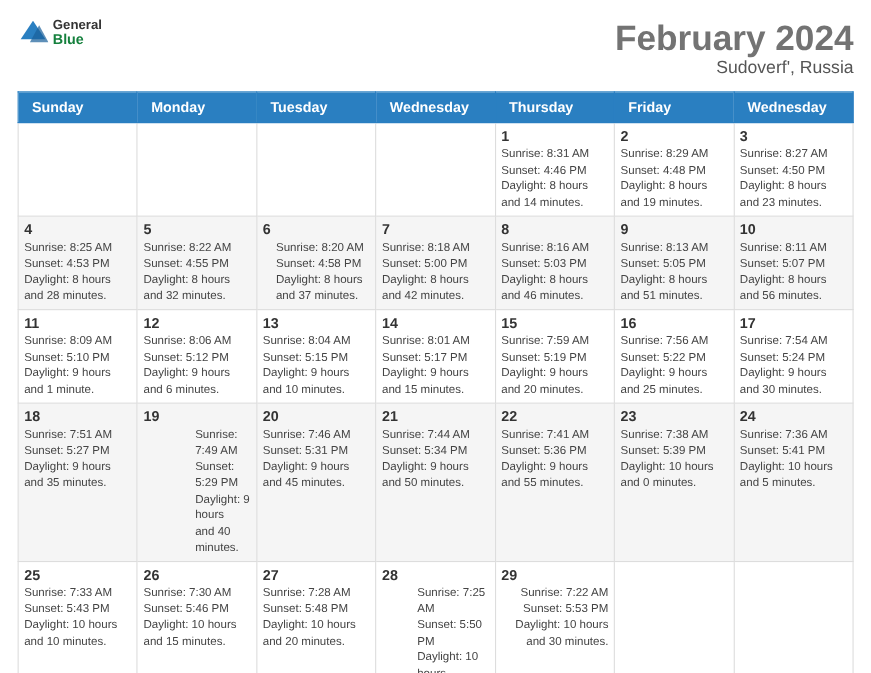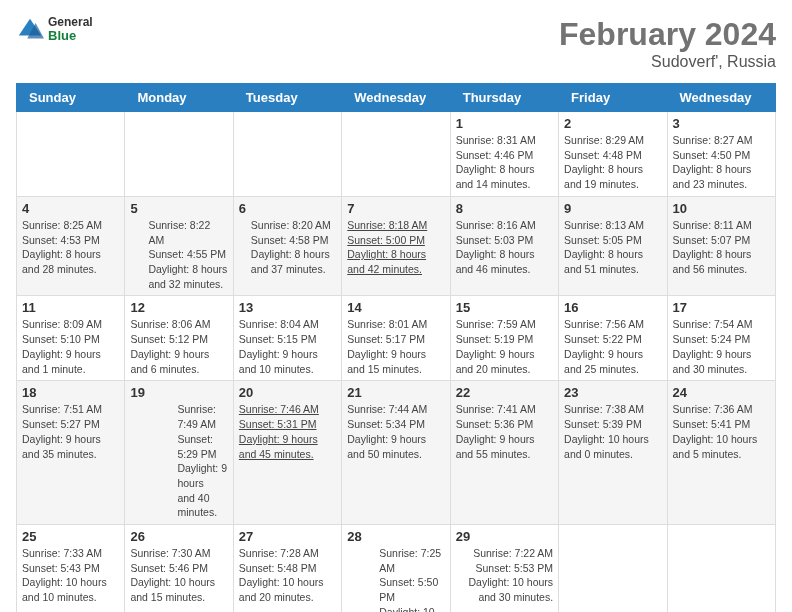--- a/index.html
+++ b/index.html
@@ -164,35 +164,35 @@
       <tr>
         <td>
           <span class="day-number">4</span>
           <div class="day-info" style="white-space: pre-line;">Sunrise: 8:25 AM
 Sunset: 4:53 PM
 Daylight: 8 hours
 and 28 minutes.</div>
         </td>
         <td>
           <span class="day-number">5</span>
-          <div class="day-info" style="white-space: pre-line; margin-left: 18px;">Sunrise: 8:22 AM
+          <div class="day-info" style="white-space: pre-line;">Sunrise: 8:22 AM
 Sunset: 4:55 PM
 Daylight: 8 hours
 and 32 minutes.</div>
         </td>
         <td>
           <span class="day-number">6</span>
           <div class="day-info" style="white-space: pre-line; margin-left: 12px;">Sunrise: 8:20 AM
 Sunset: 4:58 PM
 Daylight: 8 hours
 and 37 minutes.</div>
         </td>
         <td>
           <span class="day-number">7</span>
-          <div class="day-info" style="white-space: pre-line; text-decoration: underline;">Sunrise: 8:18 AM
+          <div class="day-info" style="white-space: pre-line;">Sunrise: 8:18 AM
 Sunset: 5:00 PM
 Daylight: 8 hours
 and 42 minutes.</div>
         </td>
         <td>
           <span class="day-number">8</span>
           <div class="day-info" style="white-space: pre-line;">Sunrise: 8:16 AM
 Sunset: 5:03 PM
 Daylight: 8 hours
 and 46 minutes.</div>
@@ -273,21 +273,21 @@
         </td>
         <td>
           <span class="day-number">19</span>
           <div class="day-info" style="white-space: pre-line; margin-left: 47px;">Sunrise: 7:49 AM
 Sunset: 5:29 PM
 Daylight: 9 hours
 and 40 minutes.</div>
         </td>
         <td>
           <span class="day-number">20</span>
-          <div class="day-info" style="white-space: pre-line; text-decoration: underline;">Sunrise: 7:46 AM
+          <div class="day-info" style="white-space: pre-line;">Sunrise: 7:46 AM
 Sunset: 5:31 PM
 Daylight: 9 hours
 and 45 minutes.</div>
         </td>
         <td>
           <span class="day-number">21</span>
           <div class="day-info" style="white-space: pre-line;">Sunrise: 7:44 AM
 Sunset: 5:34 PM
 Daylight: 9 hours
 and 50 minutes.</div>

